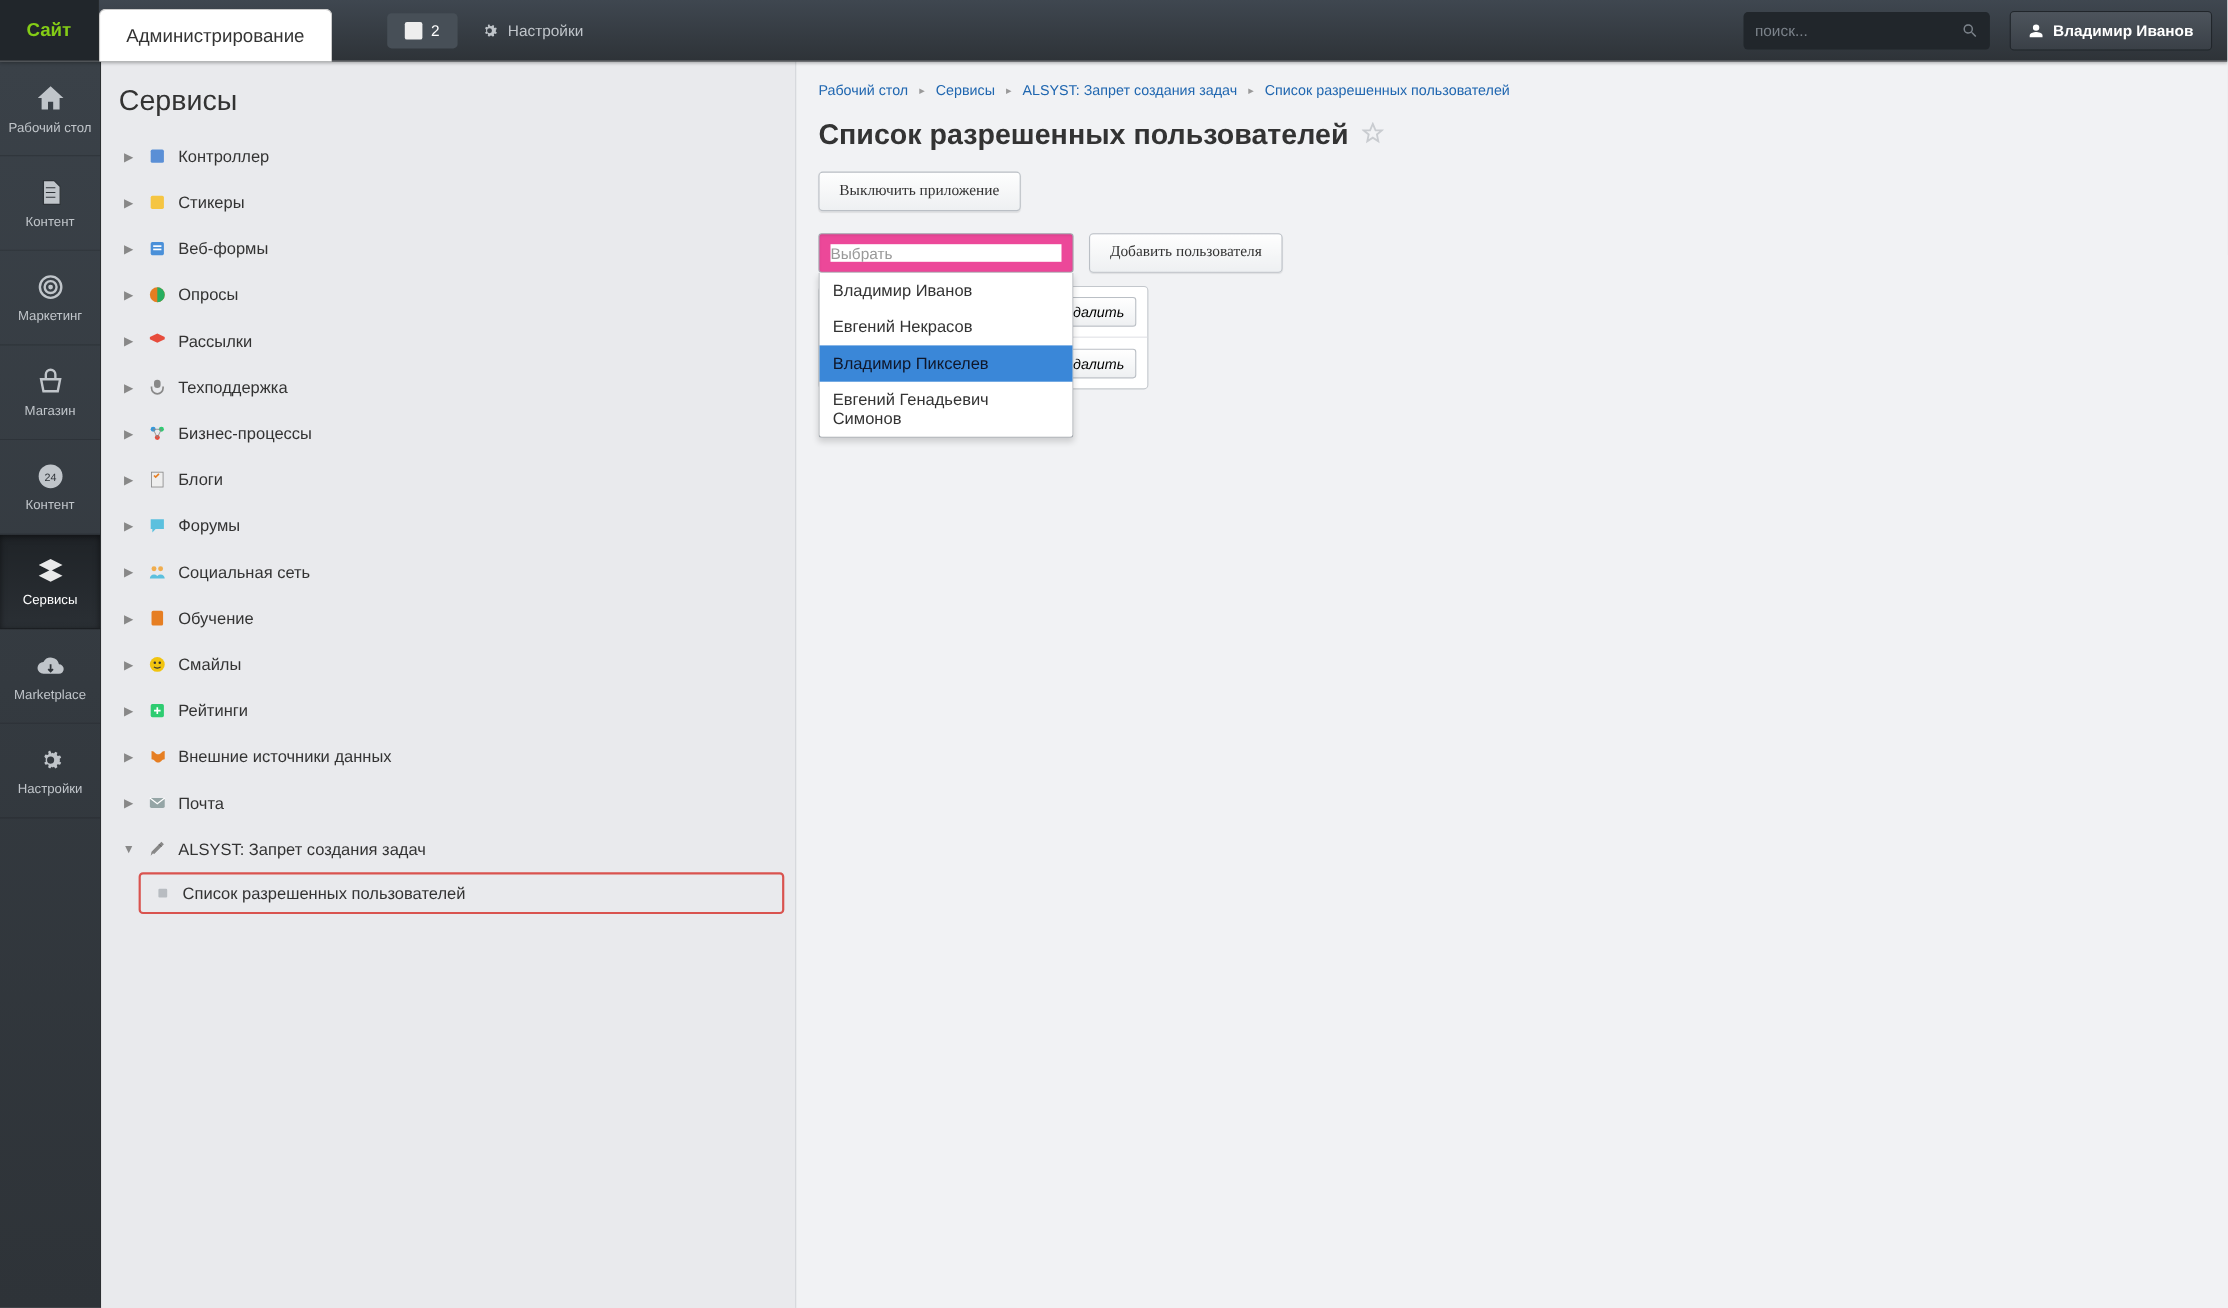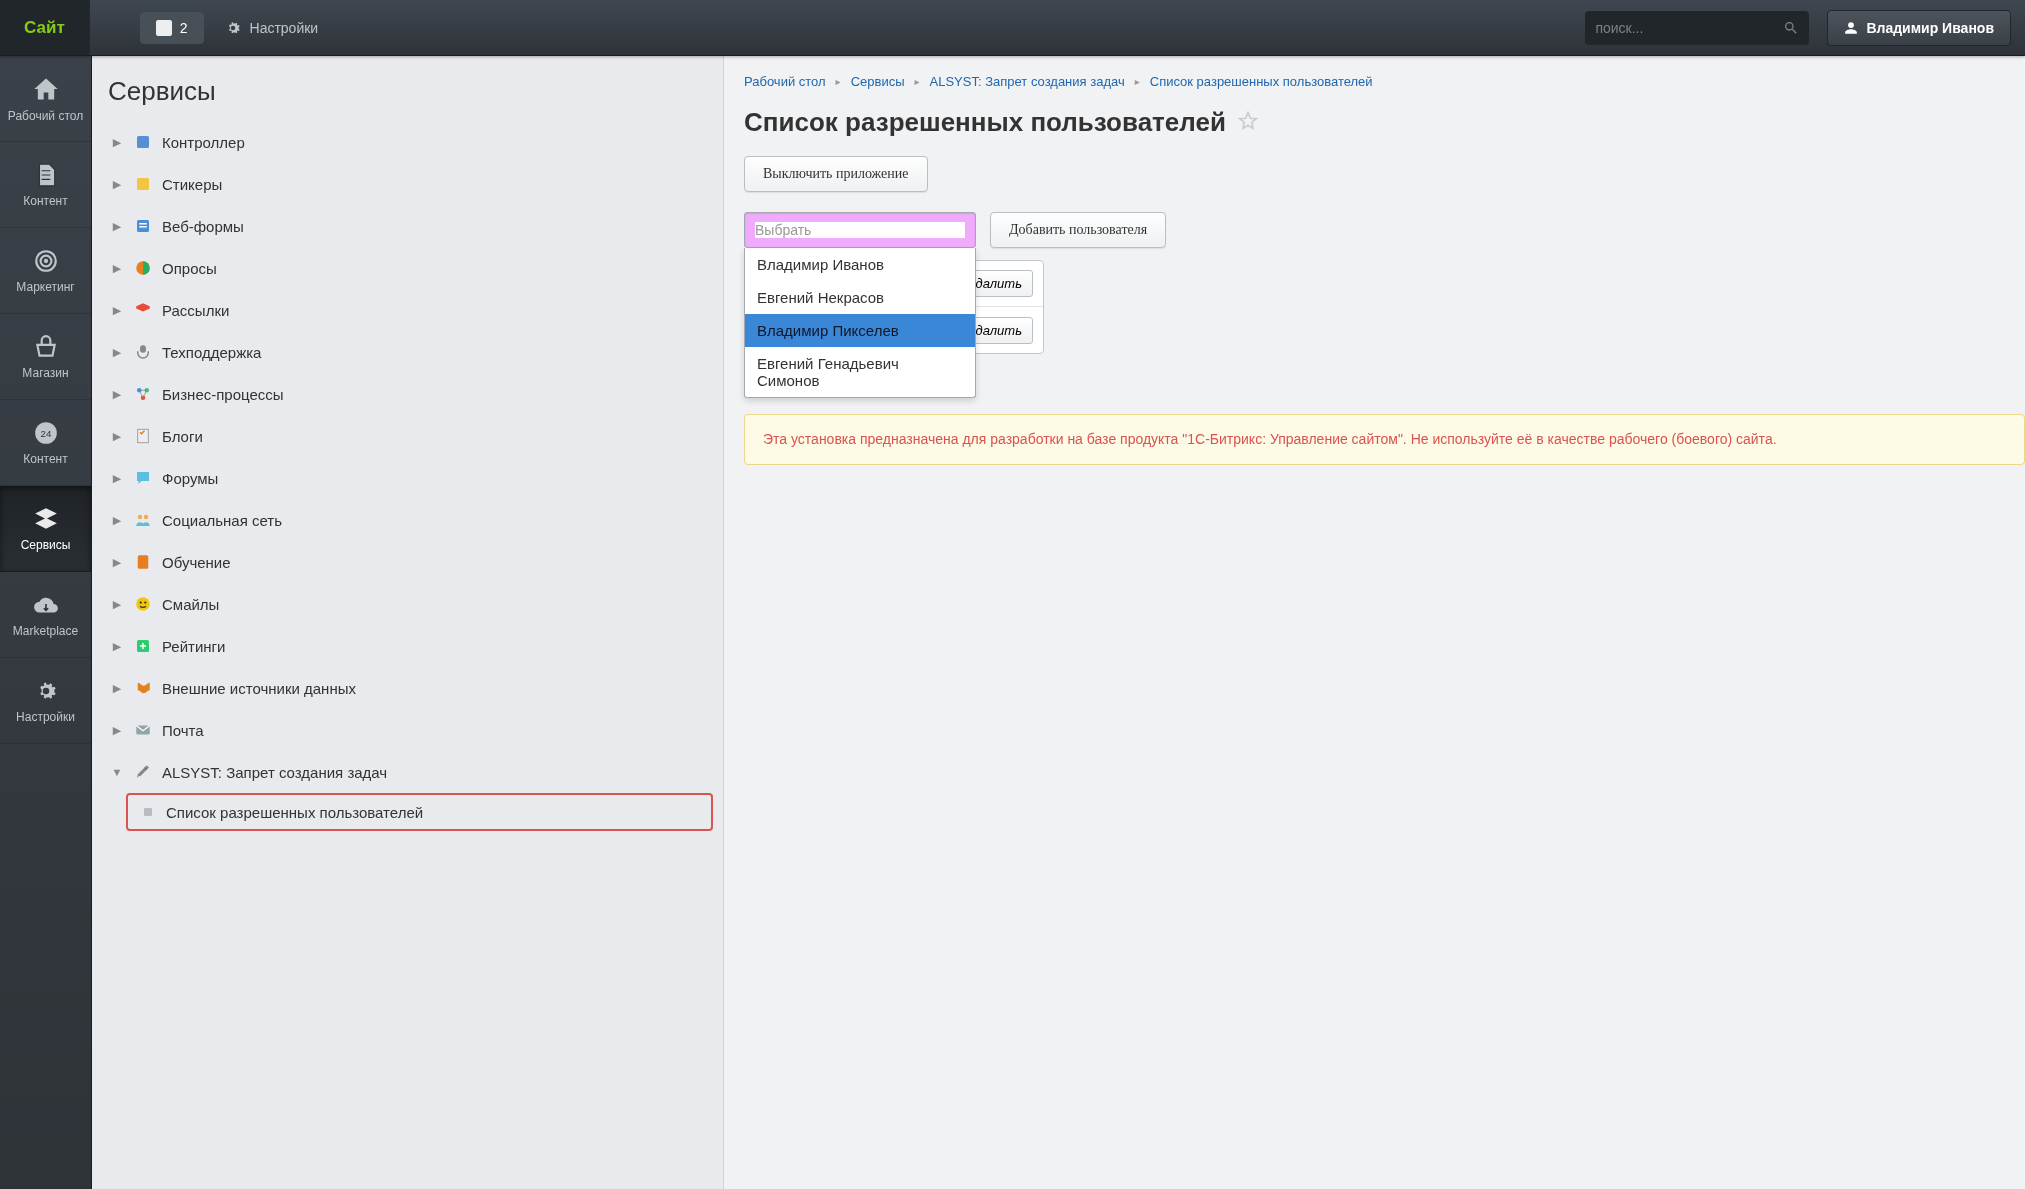--- a/index.html
+++ b/index.html
@@ -41,40 +41,41 @@
 .tree-sub .tree-item.highlighted { border: 2px solid #d9534f; border-radius: 4px; }
 
 .content { flex: 1; background: #f1f2f4; overflow-y: auto; padding: 0; }
 .breadcrumb { padding: 18px 0 6px 20px; font-size: 13px; color: #2067b0; display: flex; flex-wrap: wrap; align-items: center; }
 .breadcrumb a { color: #2067b0; text-decoration: none; cursor: pointer; }
 .breadcrumb .sep { color: #999; margin: 0 10px; font-size: 10px; }
 .content h2 { font-size: 26px; font-weight: 700; color: #333; padding: 12px 0 18px 20px; display: flex; align-items: center; }
 .content h2 .star { margin-left: 12px; color: #c9ccd0; cursor: pointer; }
 .content .btn { display: inline-block; padding: 9px 18px; background: linear-gradient(#fefefe, #eef0f2); border: 1px solid #babfc5; border-radius: 4px; font-size: 14px; color: #333; cursor: pointer; margin-left: 20px; box-shadow: 0 1px 1px rgba(0,0,0,0.08); font-family: Liberation Serif, serif; }
 .content .row { display: flex; align-items: flex-start; margin: 20px 0 0 20px; position: relative; }
-.content .row .select-box { width: 232px; height: 36px; border: 1px solid #a4a9af; border-radius: 3px; background: #f0abfc; padding: 0 10px; display: flex; align-items: center; color: #999; font-size: 14px; box-shadow: inset 0 1px 2px rgba(0,0,0,0.1); }
+.content .row .select-box { width: 232px; height: 36px; border: 1px solid #a4a9af; border-radius: 3px; background: #ec4899; padding: 0 10px; display: flex; align-items: center; color: #999; font-size: 14px; box-shadow: inset 0 1px 2px rgba(0,0,0,0.1); }
 .content .row .select-input { border: none; outline: none; width: 100%; font-size: 14px; }
 .content .row .select-input::placeholder { color: #999; }
 .dropdown { position: absolute; top: 36px; left: 0; width: 232px; background: #fff; border: 1px solid #a4a9af; border-top: none; border-radius: 0 0 3px 3px; box-shadow: 0 3px 6px rgba(0,0,0,0.15); z-index: 50; }
 .dropdown .opt { padding: 8px 12px; font-size: 15px; color: #333; cursor: pointer; }
 .dropdown .opt.hover { background: #3a87d8; color: #0f172a; }
 .content .row .btn2 { margin-left: 14px; }
 
 .user-table { margin: 12px 0 0 20px; border: 1px solid #c3c7cc; border-radius: 4px; width: 300px; background: #fff; }
 .user-table .urow { display: flex; align-items: center; justify-content: space-between; height: 46px; padding: 0 10px; border-bottom: 1px solid #e0e2e5; }
 .user-table .urow:last-child { border-bottom: none; }
 .user-table .urow .del { padding: 5px 10px; background: linear-gradient(#fff,#eef0f2); border: 1px solid #babfc5; border-radius: 3px; font-size: 13px; cursor: pointer; font-style: italic; }
 
 .warning-box { margin: 60px 0 0 20px; padding: 14px 18px; background: #fdfae5; border: 1px solid #e8d98b; border-radius: 4px; color: #d9534f; font-size: 14px; line-height: 1.5; }
 </style>
 </head>
 <body>
 
 <div class="topbar">
   <div class="tab site">Сайт</div>
+  <div class="tab active">Администрирование</div>
   <div class="spacer-sm"></div>
   <div class="notif">
     <span class="icon"></span>
     <span>2</span>
   </div>
   <div class="settings-top">
     <svg width="18" height="18" viewBox="0 0 24 24" fill="#c0c5ca">
         <path d="M19.4 13l.6-1-.6-1 1.5-1.2-1-1.7-1.9.5-.8-.8.5-1.9-1.7-1-1.2 1.5-1-.6-1 .6L11.6 4l-1.7 1 .5 1.9-.8.8-1.9-.5-1 1.7L8.2 11l-.6 1 .6 1-1.5 1.2 1 1.7 1.9-.5.8.8-.5 1.9 1.7 1 1.2-1.5 1 .6 1-.6 1.2 1.5 1.7-1-.5-1.9.8-.8 1.9.5 1-1.7L19.4 13zM12 15a3 3 0 110-6 3 3 0 010 6z"></path>
       </svg>
     <span>Настройки</span>
@@ -363,17 +364,14 @@
         <div class="urow">
           <span></span>
           <button class="del">далить</button>
         </div>
         <div class="urow">
           <span></span>
           <button class="del">далить</button>
         </div>
       </div>
 
-    <div class="warning-box">
-      <span>Эта установка предназначена для разработки на базе продукта "1С-Битрикс: Управление сайтом". Не используйте её в качестве рабочего (боевого) сайта.</span>
-    </div>
   </div>
 </div>
 
 </body></html>

